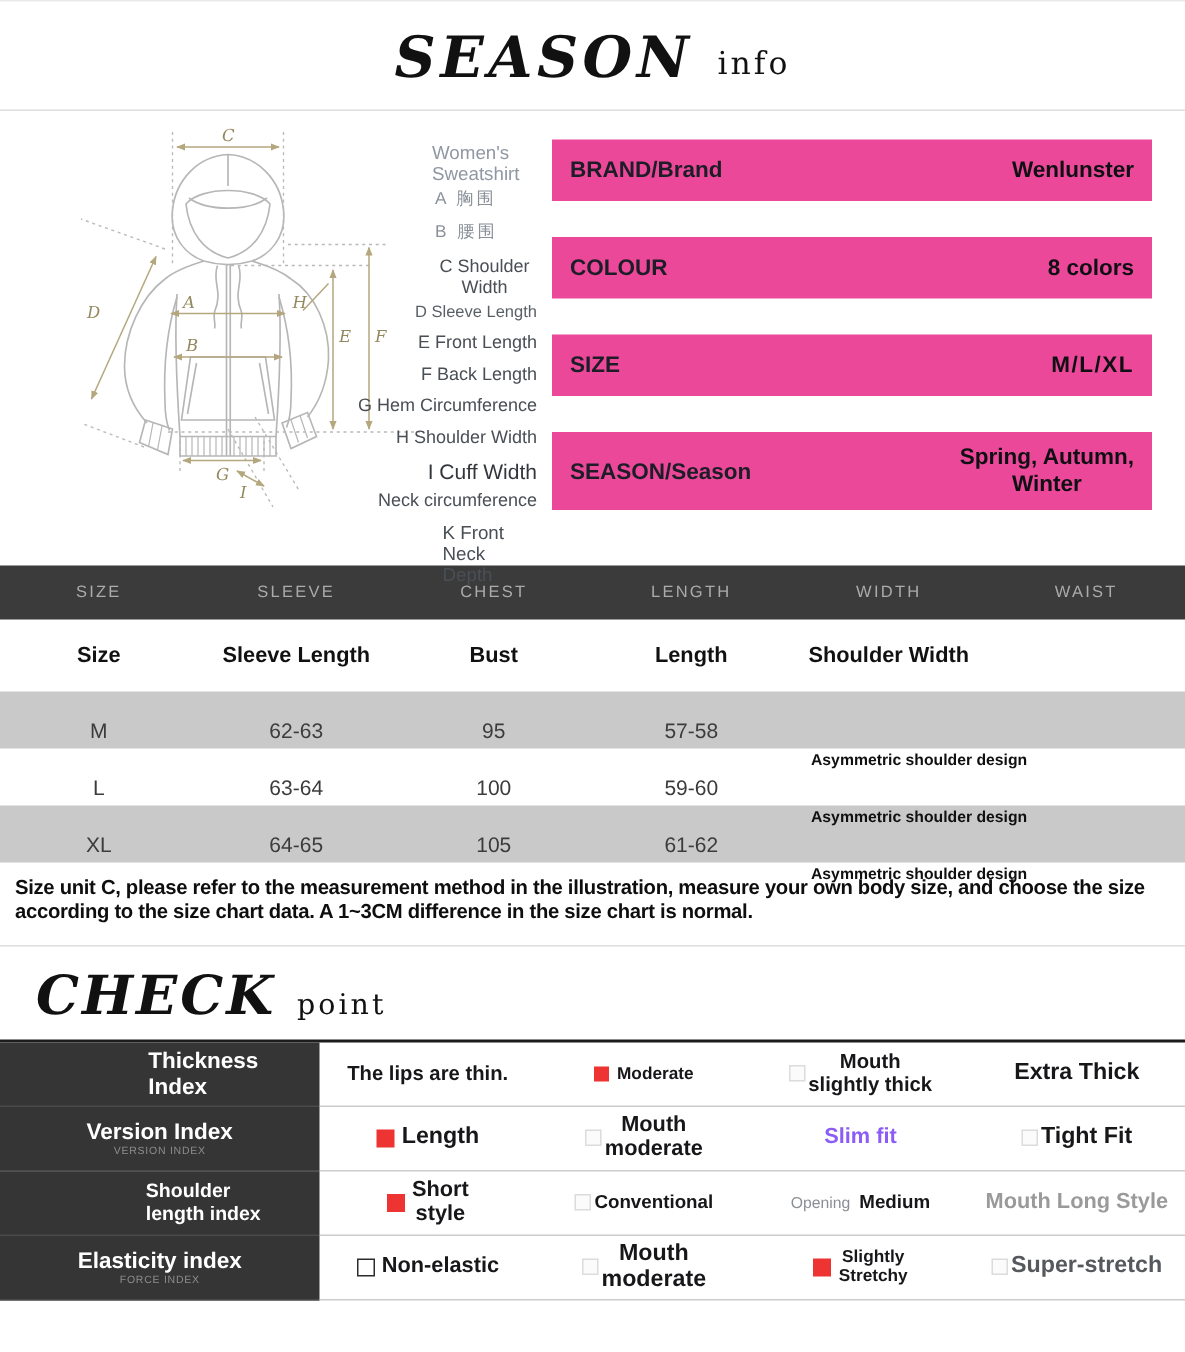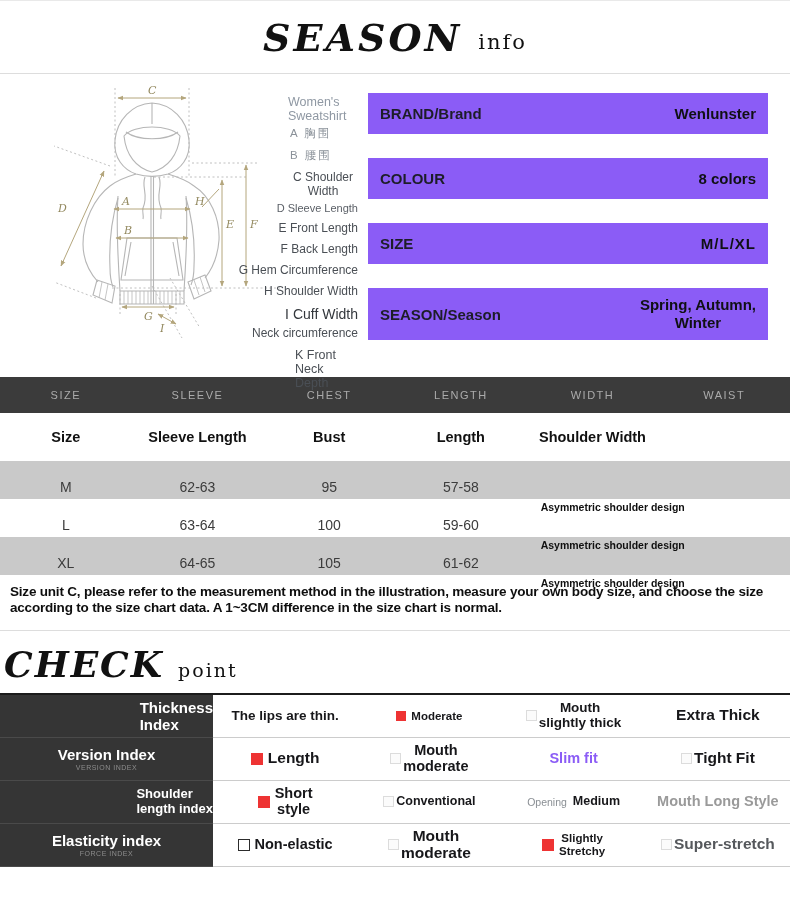--- a/index.html
+++ b/index.html
@@ -18,45 +18,45 @@
                 font-size:12px;color:#555;line-height:1.15;}
   .illus-labels .item{white-space:pre-line;}
   .il-product{color:#8f98a3;text-align:left;margin-left:88px;font-size:12.5px;margin-bottom:3px;}
   .il-ab{color:#8a9199;text-align:left;margin-left:90px;font-size:11.5px;letter-spacing:2px;margin-bottom:9px;}
   .il-c{color:#4a4f55;text-align:center;margin-left:88px;margin-bottom:3px;}
   .il-sm{font-size:11px;color:#5a5f66;margin-bottom:8px;}
   .il-md{font-size:12px;color:#4a4f55;margin-bottom:7px;}
   .il-lg{font-size:14px;color:#33373c;margin-bottom:5px;}
   .il-k{color:#4a4f55;font-size:12.5px;text-align:left;margin-left:95px;}
   .info-col{position:absolute;left:368px;top:19px;width:400px;}
-  .info-row{background:#8b5cf6;min-height:41px;box-sizing:border-box;padding:8px 12px;
+  .info-row{background:#ec4899;min-height:41px;box-sizing:border-box;padding:8px 12px;
             display:flex;justify-content:space-between;align-items:center;margin-bottom:24px;}
   .info-label{font-weight:bold;font-size:15px;color:#1d1d28;}
   .info-value{font-weight:bold;font-size:15px;color:#101014;text-align:center;white-space:pre-line;line-height:1.2;}
   
   .size-table{margin-top:11px;}
   .st-grid{display:grid;grid-template-columns:repeat(6,1fr);align-items:center;text-align:center;}
   .st-header{background:#3b3b3b;height:36px;color:#ababab;font-size:11px;letter-spacing:1.5px;}
   .st-subheader{height:48px;font-weight:bold;font-size:14.5px;color:#111;}
   .st-row{height:38px;font-size:14px;color:#3c3c3c;}
   .st-row.alt{background:#c9c9c9;}
   .st-note{grid-column:5 / 7;text-align:left;font-weight:bold;font-size:10.5px;color:#101010;padding-left:14px;margin-top:40px;}
   
   .size-note{margin:9px 10px 0 10px;font-weight:bold;font-size:13.5px;color:#0e0e0e;line-height:1.18;letter-spacing:-0.2px;}
   .section-divider{border:none;border-top:1px solid #ddd;margin:14px 0 0 0;}
   
-  .check-header{padding:12px 0 8px 4px;display:flex;align-items:baseline;}
+  .check-header{padding:12px 0 8px 24px;display:flex;align-items:baseline;}
   .check-title{font-family:"DejaVu Serif",serif;font-style:italic;font-weight:bold;font-size:36px;letter-spacing:2px;color:#111;}
   .check-sub{font-family:"DejaVu Serif",serif;font-size:19px;letter-spacing:2px;color:#111;margin-left:14px;}
   .check-table{border-top:2px solid #1c1c1c;}
   .check-row{display:flex;height:43px;}
   .check-label{width:213px;flex:none;background:#353535;color:#fff;box-sizing:border-box;
                display:flex;flex-direction:column;justify-content:center;align-items:center;
                border-bottom:1px solid #4a4a4a;}
-  .check-label.left{align-items:flex-end;padding-left:58px;}
+  .check-label.left{align-items:center;padding-left:58px;}
   .cl-main{font-weight:bold;font-size:15px;white-space:pre-line;line-height:1.15;}
   .check-label.small .cl-main{font-size:13px;}
   .cl-sub{font-size:7px;color:#8d8d8d;letter-spacing:0.5px;margin-top:1px;}
   .check-cells{flex:1;display:flex;border-bottom:1px solid #ccc;}
   .check-cell{flex:1;display:flex;align-items:center;justify-content:center;gap:5px;}
   .opt{font-weight:bold;color:#17171a;white-space:pre-line;text-align:center;line-height:1.08;}
   .sz-xs{font-size:11.5px;} .sz-s{font-size:12.5px;} .sz-m{font-size:13.5px;}
   .sz-l{font-size:14.5px;}  .sz-xl{font-size:15.5px;}
   .c-gray{color:#8b5cf6;} .c-dgray{color:#55585c;} .c-lgray{color:#9a9a9a;}
   .opt-prefix{font-size:10.5px;color:#8a8f94;font-weight:normal;margin-right:1px;}

